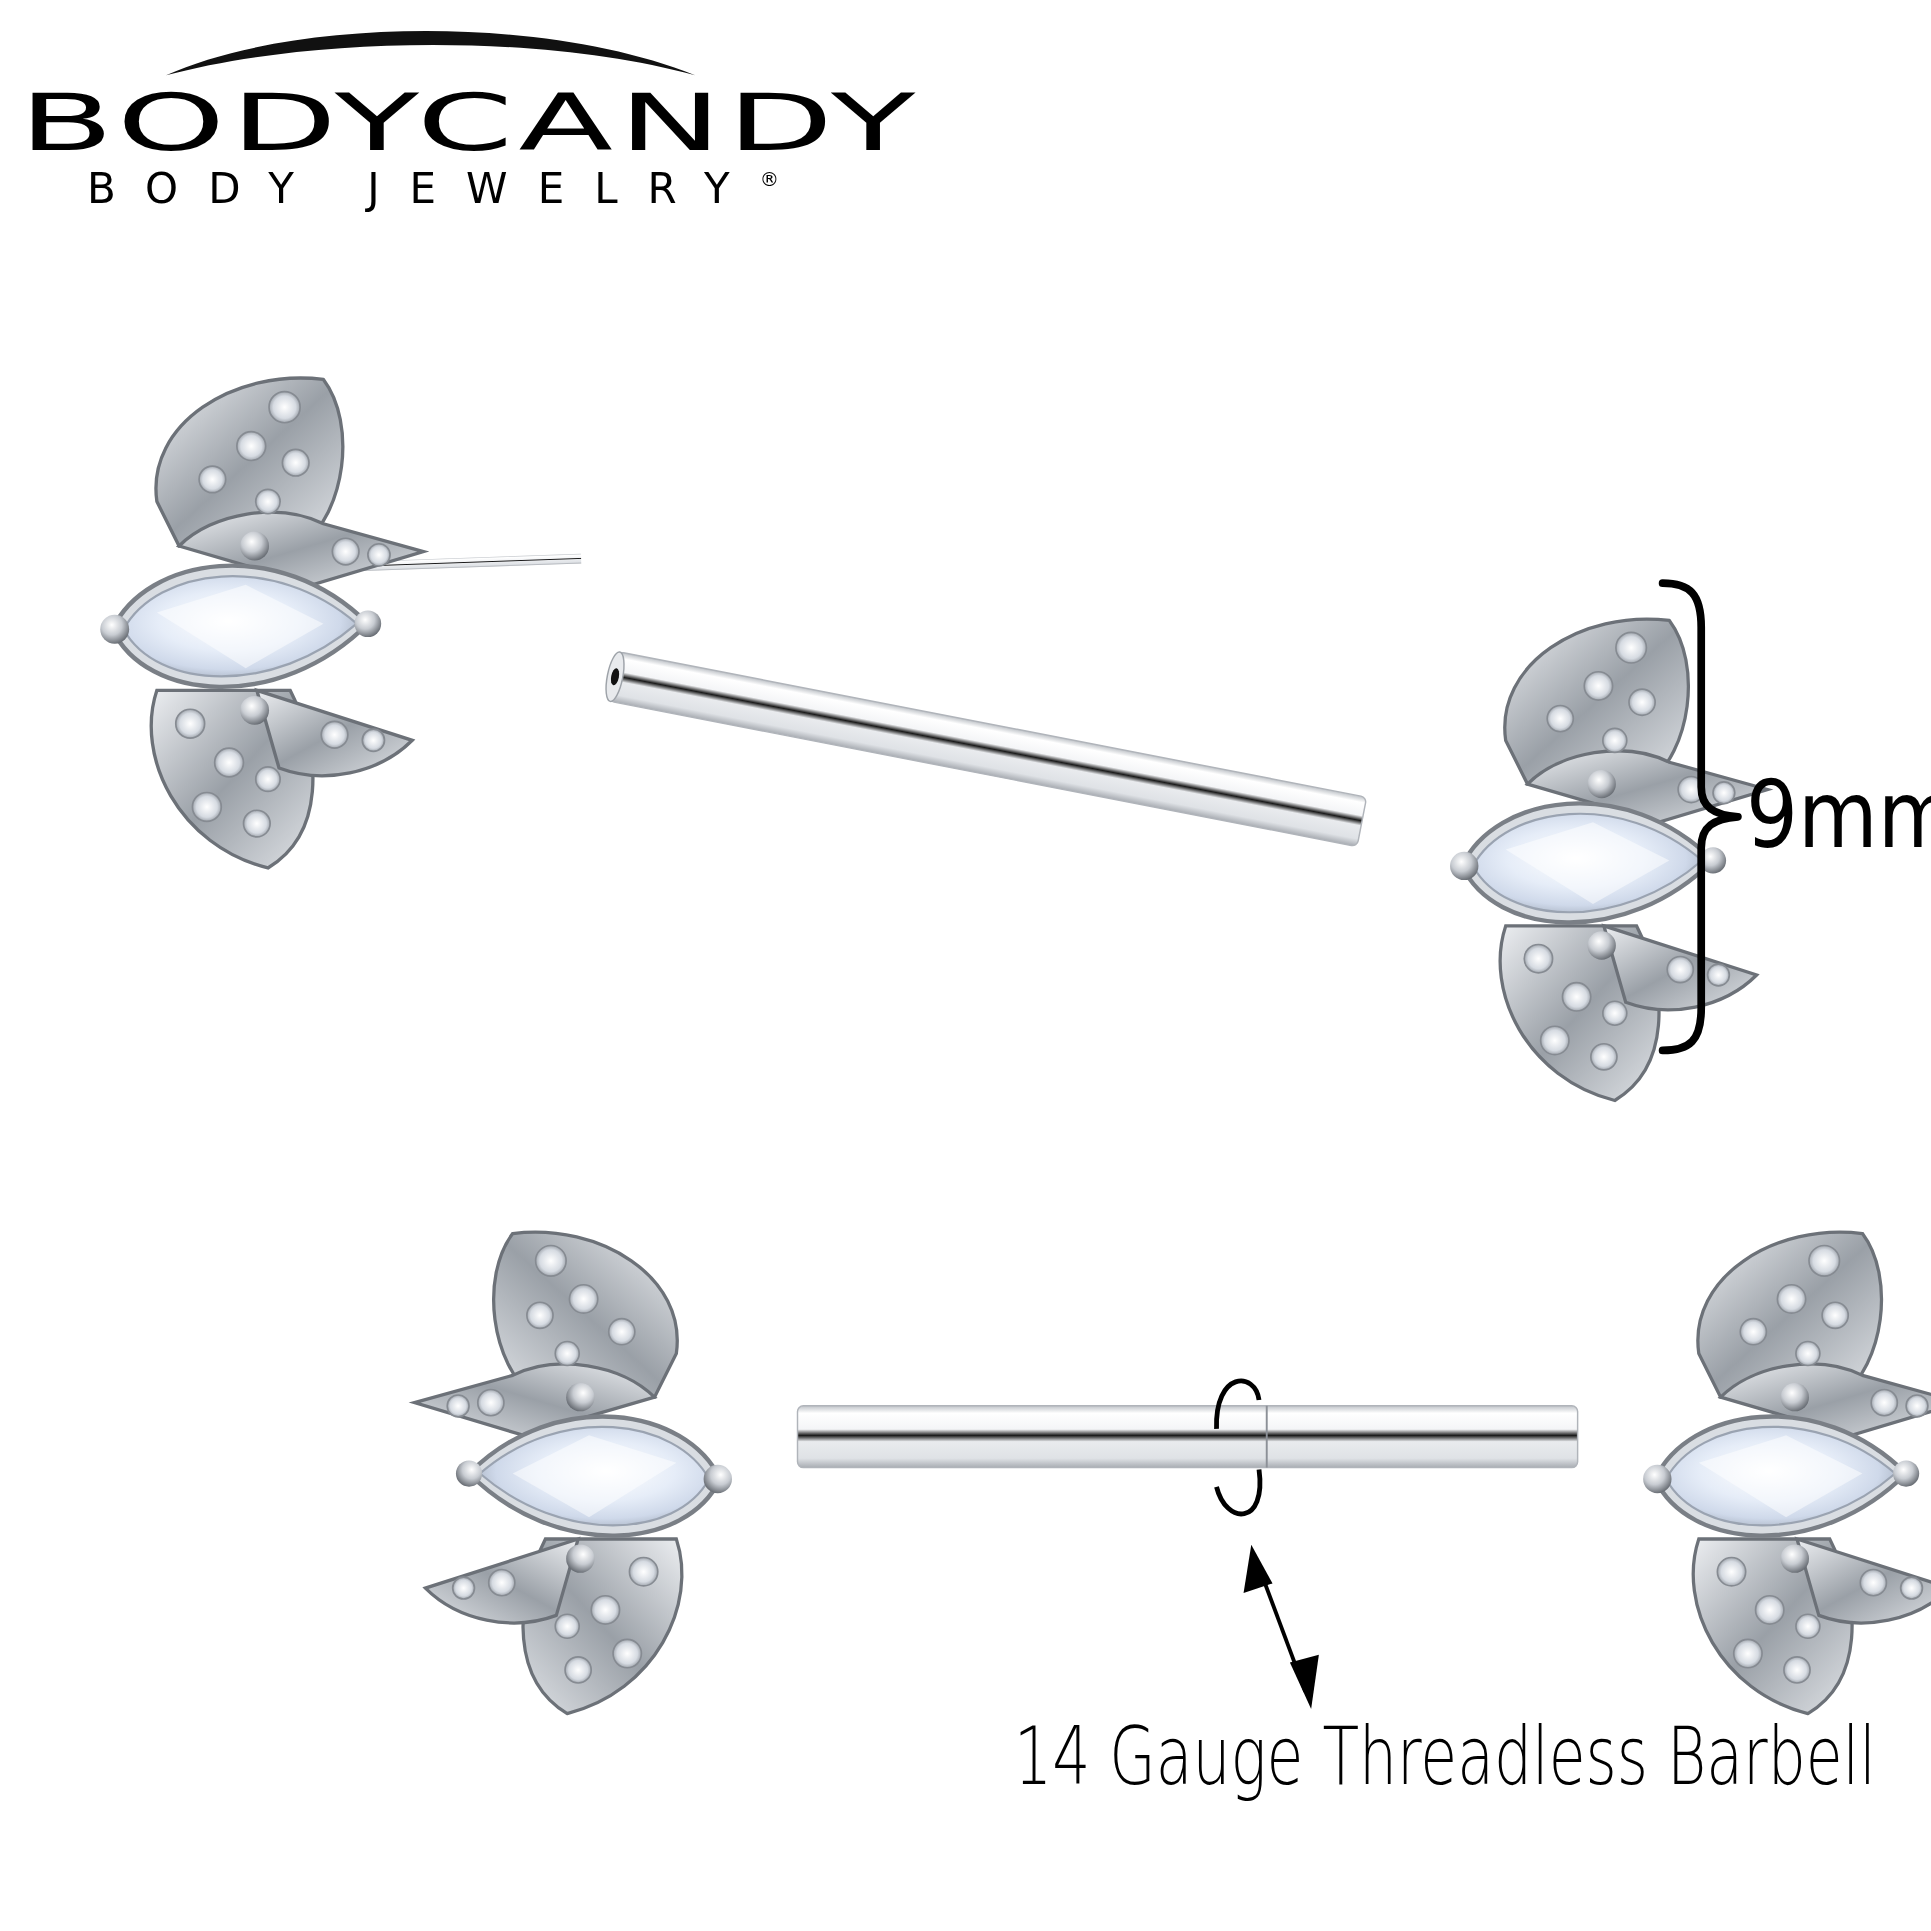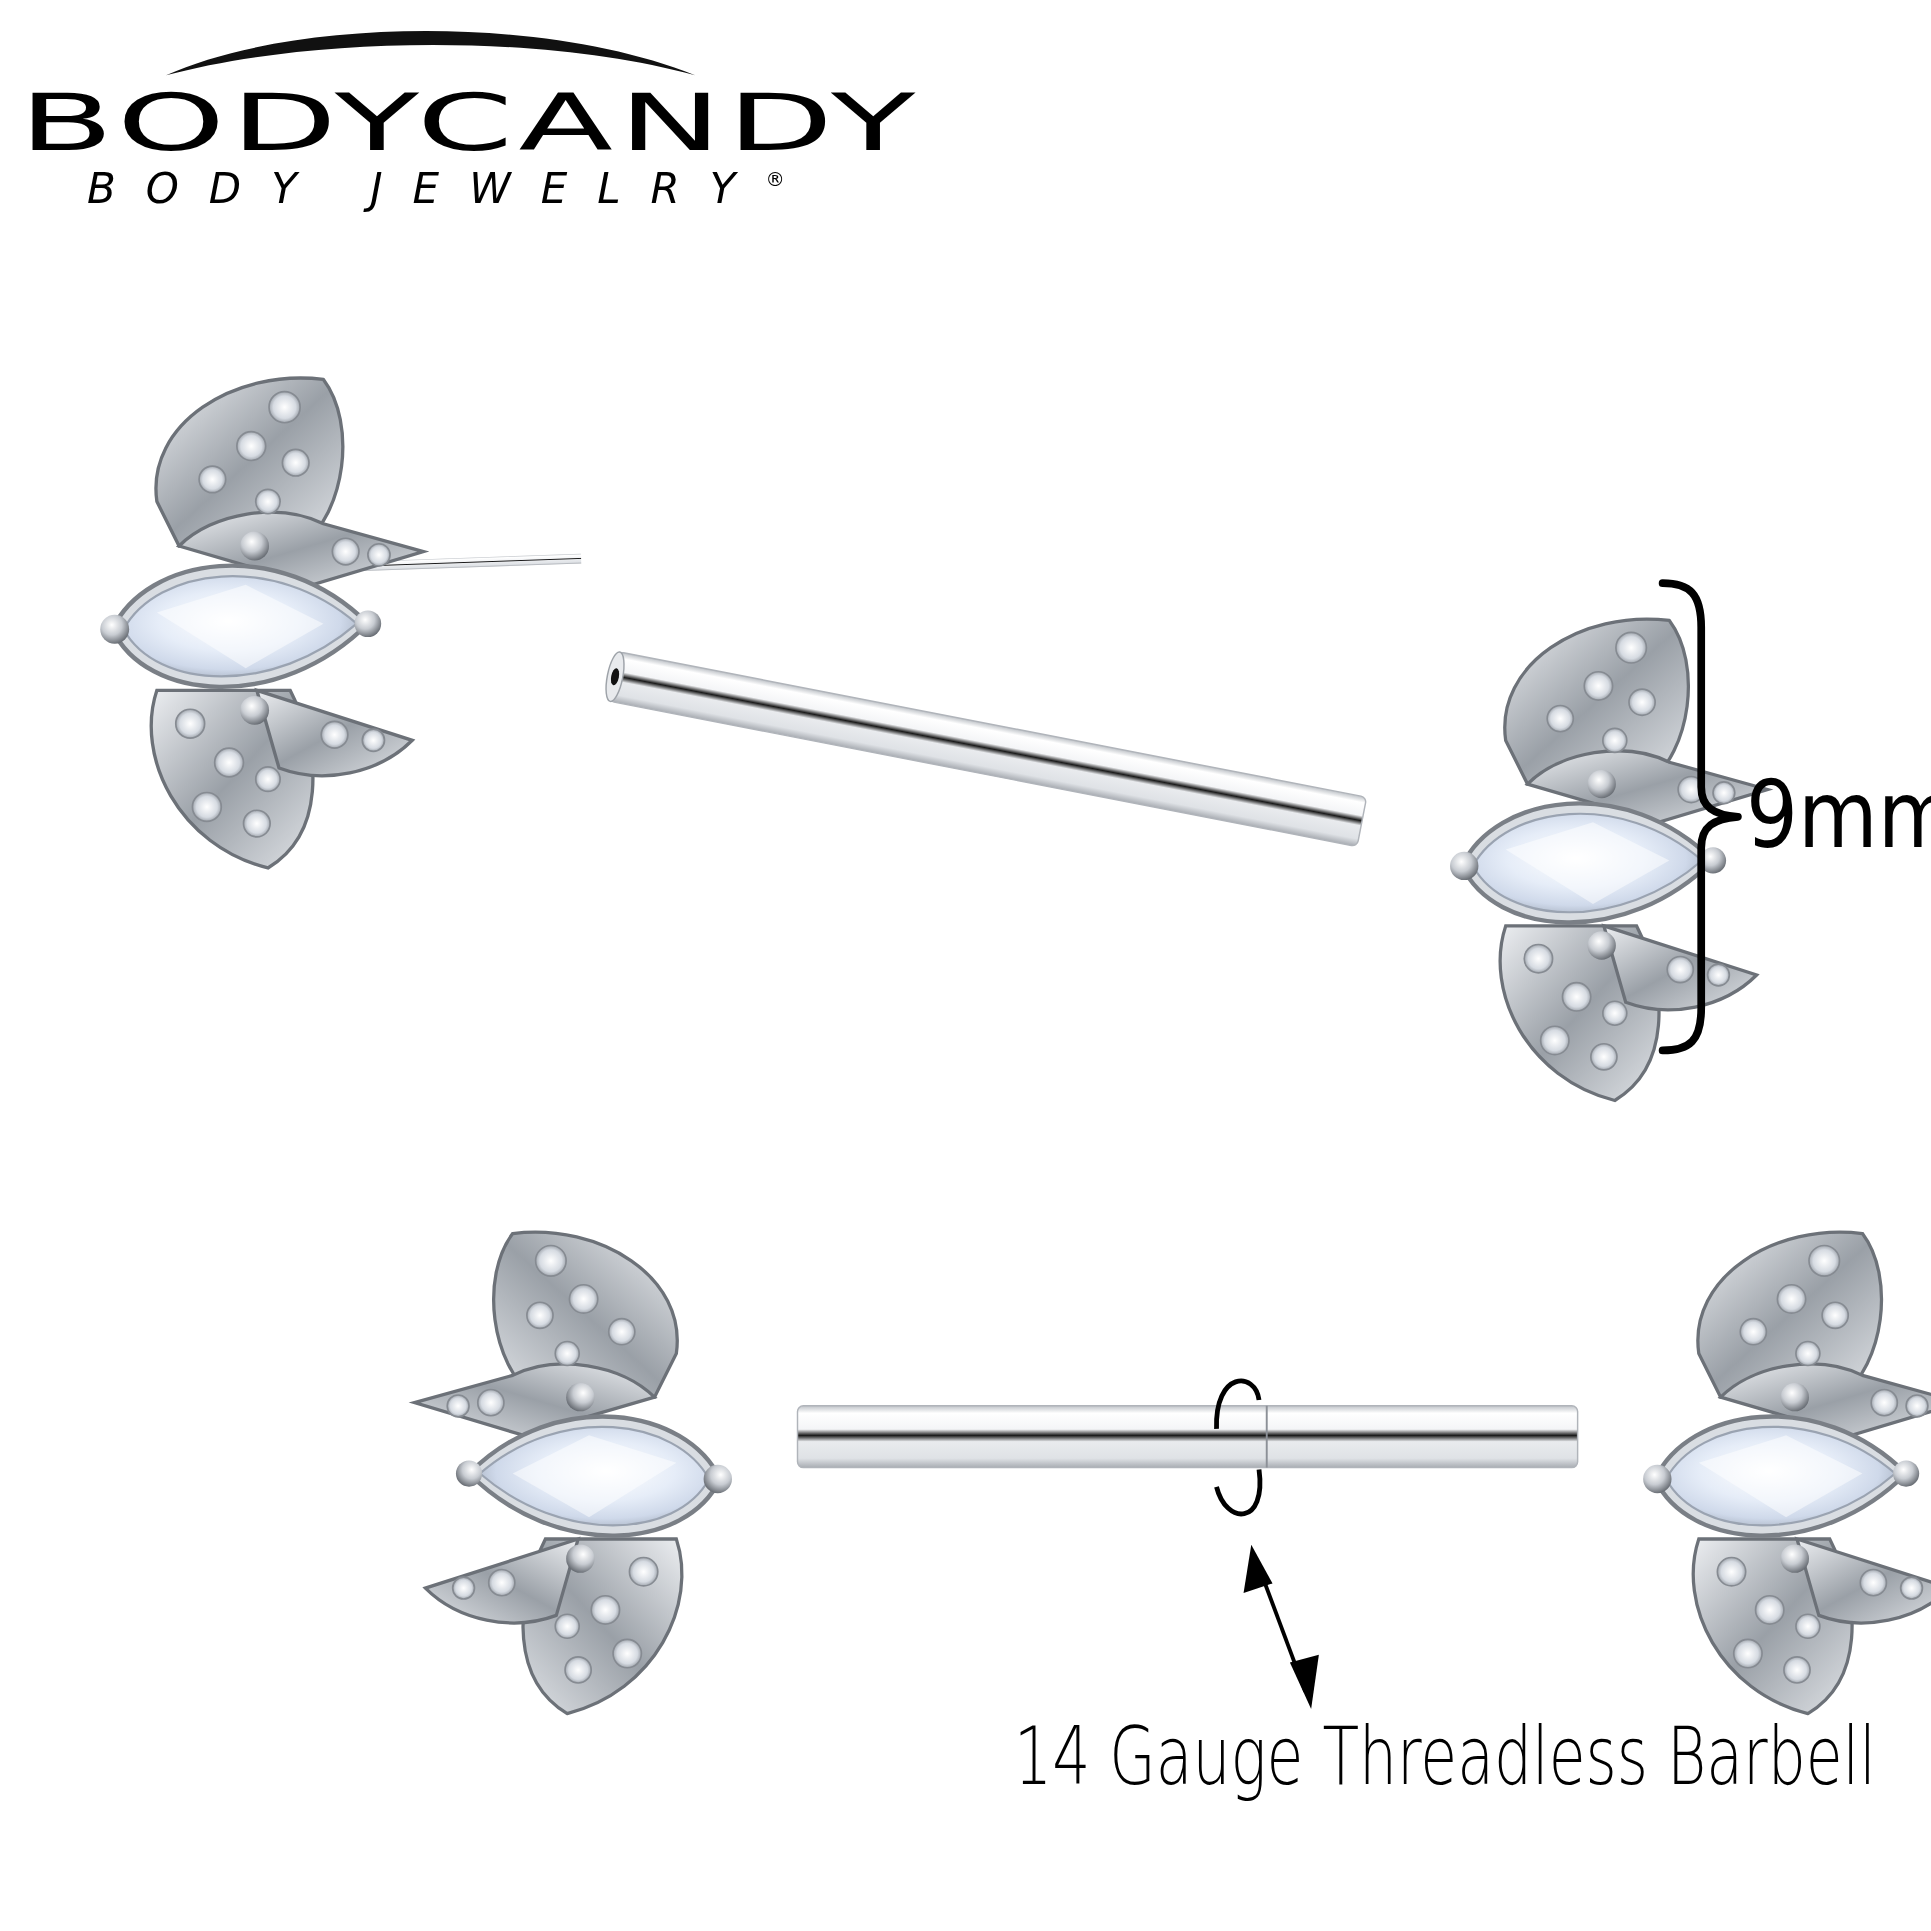--- a/index.html
+++ b/index.html
@@ -7,21 +7,21 @@
   .abs { position: absolute; }
   .logo-main {
     left: 19.3px; top: 89px; width: 850px; height: 87px;
     font-family: "DejaVu Sans", sans-serif; font-weight: 400;
     font-size: 100px; letter-spacing: 3.9px; line-height: 87px;
     transform: scaleX(1.38) scaleY(0.78); transform-origin: left top;
     white-space: nowrap;
   }
   .logo-sub {
     left: 87px; top: 164px; font-family: "DejaVu Sans", sans-serif;
-    font-size: 42px; letter-spacing: 30px; font-weight: 400; white-space: nowrap; font-style: italic;
+    font-size: 42px; letter-spacing: 30px; font-weight: 400; white-space: nowrap;
   }
   .logo-reg { font-size: 19.3px; letter-spacing: 0; vertical-align: top; position: relative; top: 3.9px; }
   .caption {
     left: 1014px; top: 1709px; font-family: "DejaVu Sans", sans-serif;
     font-size: 81px; font-weight: 300; white-space: nowrap;
     transform: scaleX(0.74); transform-origin: left top; letter-spacing: 0px;
   }
   .dimension {
     left: 1746px; top: 761px; font-family: "DejaVu Sans", sans-serif;
     font-size: 93px; white-space: nowrap; transform: scaleX(0.88); transform-origin: left top;

